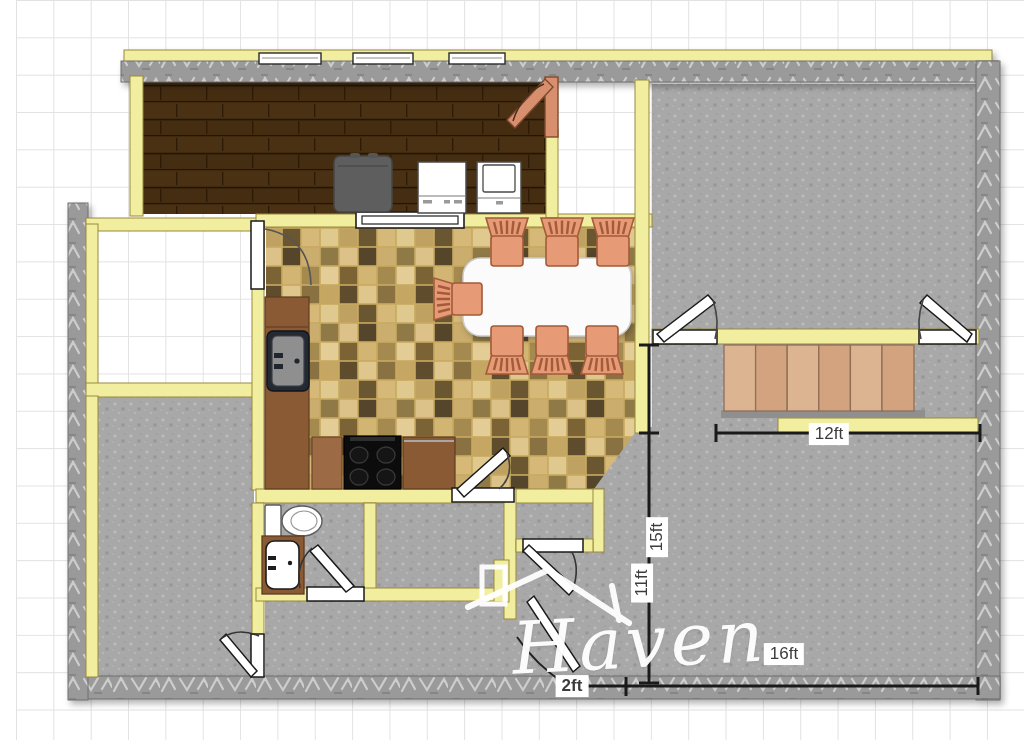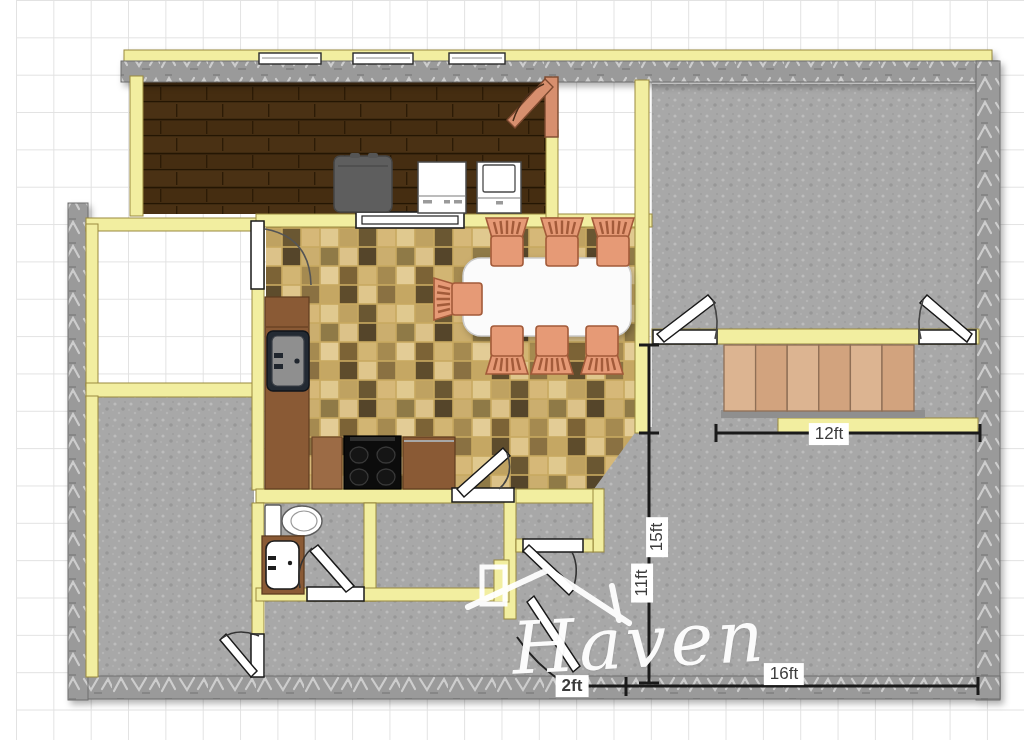--- a/index.html
+++ b/index.html
@@ -295,17 +295,17 @@
     <path d="M452,607 L532,570 L613,623"></path>
     <rect x="466" y="567" width="23" height="37" stroke-width="5"></rect>
     <path d="M596,586 L603,620"></path>
   </g>
 </svg>
 
 <div class="dim-label" style="left:813px;top:434px;">12ft</div>
 <div class="dim-label rot" style="left:641px;top:537px;">15ft</div>
 <div class="dim-label rot" style="left:626px;top:583px;">11ft</div>
 <div class="dim-label" style="left:556px;top:686px;font-weight:bold;">2ft</div>
-<div class="dim-label" style="left:768px;top:674px;">16ft</div>
+<div class="dim-label" style="left:768px;top:654px;">16ft</div>
 
 <div class="wm wm-script" style="left:496px;top:600px;">Haven</div>
 
 </div>
 
 </body></html>

